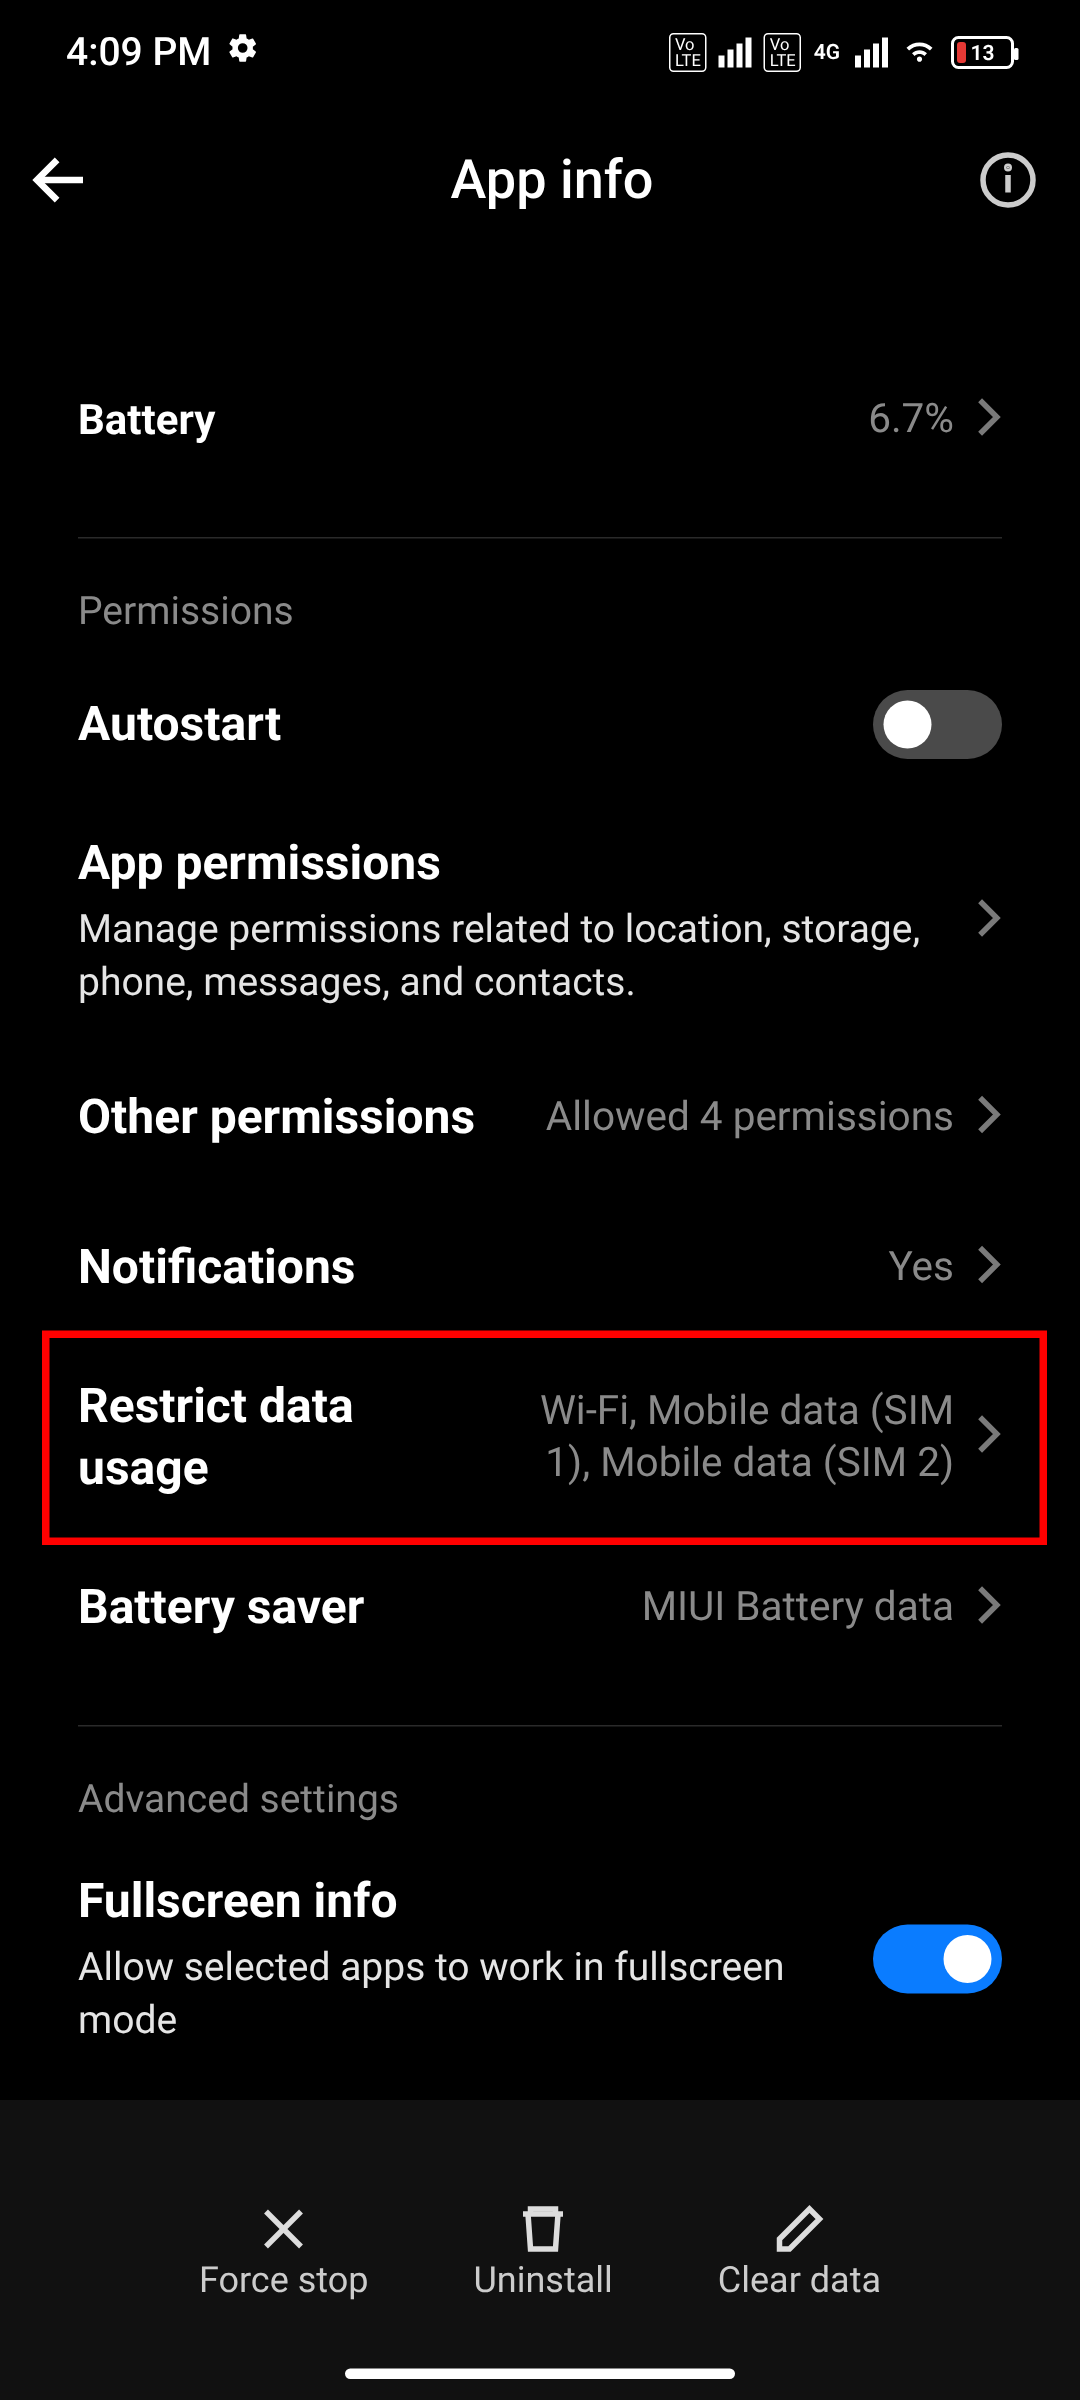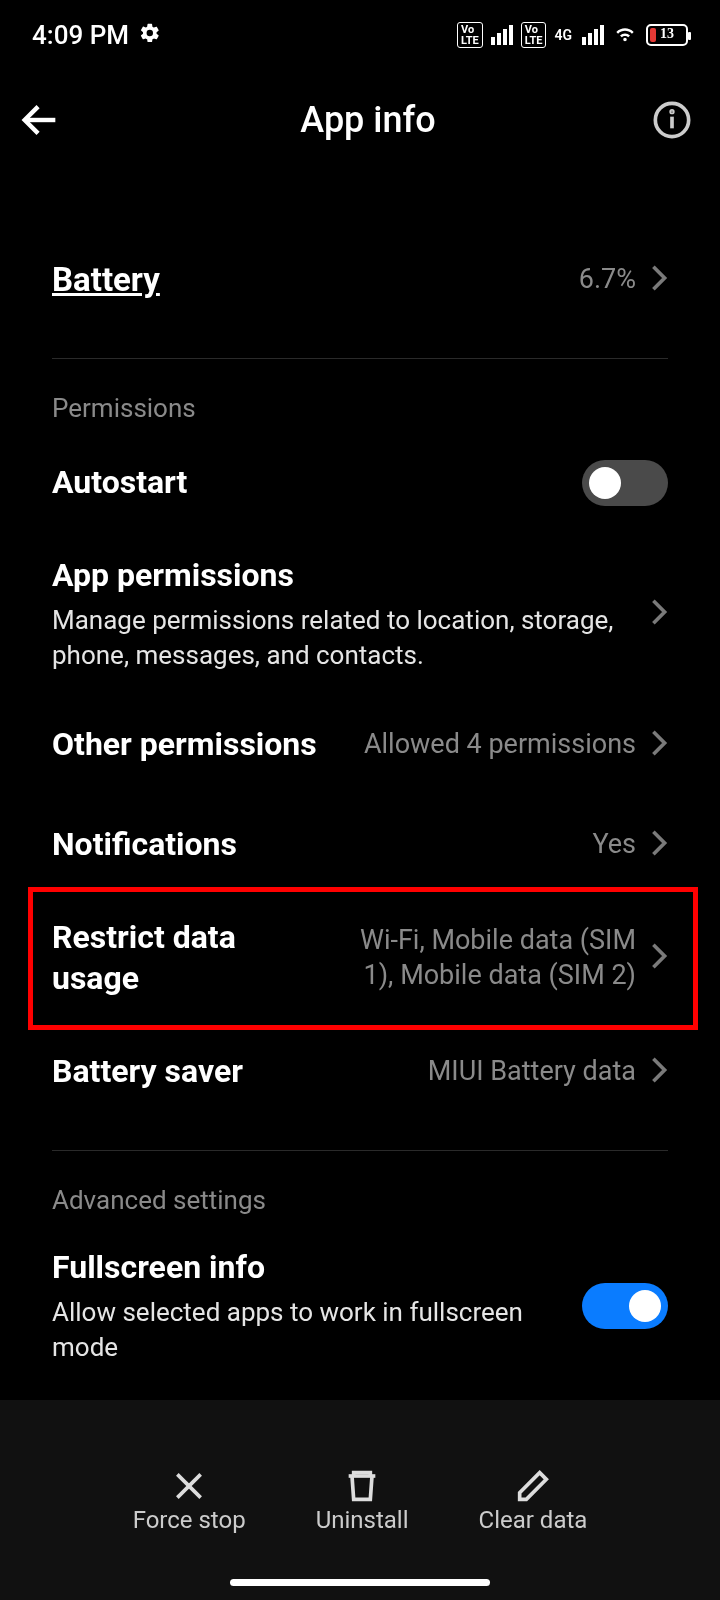--- a/index.html
+++ b/index.html
@@ -1,45 +1,45 @@
 <!DOCTYPE html>
 <html><head>
 <meta charset="utf-8">
 <style>
   * { margin: 0; padding: 0; box-sizing: border-box; }
   html, body { width: 720px; height: 1600px; background: #000; color: #fff; font-family: -apple-system, Roboto, "Helvetica Neue", Arial, sans-serif; overflow: hidden; }
-  .status-bar { display: flex; justify-content: space-between; align-items: center; height: 70px; padding: 0 32px; font-size: 26px; font-weight: 500; gap: 40px; }
+  .status-bar { display: flex; justify-content: space-between; align-items: center; height: 70px; padding: 0 44px; font-size: 26px; font-weight: 500; gap: 40px; }
   .status-left { display: flex; align-items: center; gap: 10px; }
   .status-right { display: flex; align-items: center; gap: 8px; }
   .gear-icon svg { width: 22px; height: 22px; fill: #fff; }
-  .volte { font-size: 11px; border: 1.5px solid #fff; padding: 1px 3px; border-radius: 3px; line-height: 1; font-weight: 700; display:inline-block;}
+  .volte { font-size: 11px; border: 1.5px solid #fff; padding: 1px 3px; border-radius: 3px; line-height: 1; font-weight: 400; display:inline-block;}
   .signal { display: inline-flex; align-items: flex-end; gap: 2px; }
   .signal span { width: 4px; background: #fff; display: inline-block; }
   .signal span:nth-child(1){height:8px}.signal span:nth-child(2){height:12px}.signal span:nth-child(3){height:16px}.signal span:nth-child(4){height:20px}
   .net-label { font-size: 14px; font-weight:600; margin-right:2px;}
   .wifi svg { width: 26px; height: 26px; fill:#fff;}
   .battery { display:flex; align-items:center; gap:3px;}
-  .battery-body { width:42px; height:22px; border:2px solid #fff; border-radius:5px; position:relative; display:flex; align-items:flex-start; justify-content:center;font-family:Liberation Serif, serif;}
+  .battery-body { width:42px; height:22px; border:2px solid #fff; border-radius:5px; position:relative; display:flex; align-items:flex-end; justify-content:center;}
   .battery-body::after{content:"";position:absolute;right:-5px;top:6px;width:3px;height:8px;background:#fff;border-radius:1px;}
   .battery-fill{position:absolute;left:2px;top:2px;bottom:2px;width:6px;background:#e53935;border-radius:2px;}
   .battery-text{font-size:14px;font-weight:600;position:relative;z-index:1;}
 
   .header { display:flex; align-items:center; height:100px; position:relative;}
   .back-btn { width:80px; display:flex; align-items:center; justify-content:center;}
   .back-btn svg{width:46px;height:46px;stroke:#fff;stroke-width:2.3;fill:none;}
   .header-title{position:absolute;left:16px;right:0;text-align:center;font-size:36px;font-weight:500;pointer-events:none;}
   .info-btn{position:absolute;right:28px;display:flex;align-items:center;justify-content:center;}
   .info-btn svg{width:40px;height:40px;stroke:#ccc;stroke-width:2.2;fill:none;}
 
   .content{padding:0 52px;}
   .row{display:flex;align-items:center;justify-content:space-between;min-height:100px;padding:22px 0;}
   .row.tall{min-height:110px;}
   .row-left{flex:1;min-width:0;padding-right:14px;}
   .row-title{font-size:32px;font-weight:700;color:#fff;line-height:1.3;}
-  .row-title.big{font-size:33px;text-decoration:underline;}
+  .row-title.big{font-size:28px;}
   .row-sub{font-size:26px;color:#e5e5e5;line-height:1.35;margin-top:6px;}
   .row-value{font-size:27px;color:#8a8a8a;text-align:right;max-width:310px;line-height:1.3;}
   .row-right{display:flex;align-items:center;gap:14px;}
   .chevron svg{width:18px;height:28px;stroke:#7a7a7a;stroke-width:2.6;fill:none;}
   .section-label{font-size:26px;color:#8a8a8a;padding:34px 0 10px;}
   .divider{height:1px;background:#2a2a2a;margin:28px 0 0;}
   .toggle{width:86px;height:46px;border-radius:23px;position:relative;background:#4a4a4a;}
   .toggle .knob{position:absolute;width:32px;height:32px;border-radius:50%;background:#fff;top:7px;left:7px;transition:left .1s;}
   .toggle.on{background:#0a7cff;}
   .toggle.on .knob{left:47px;}

